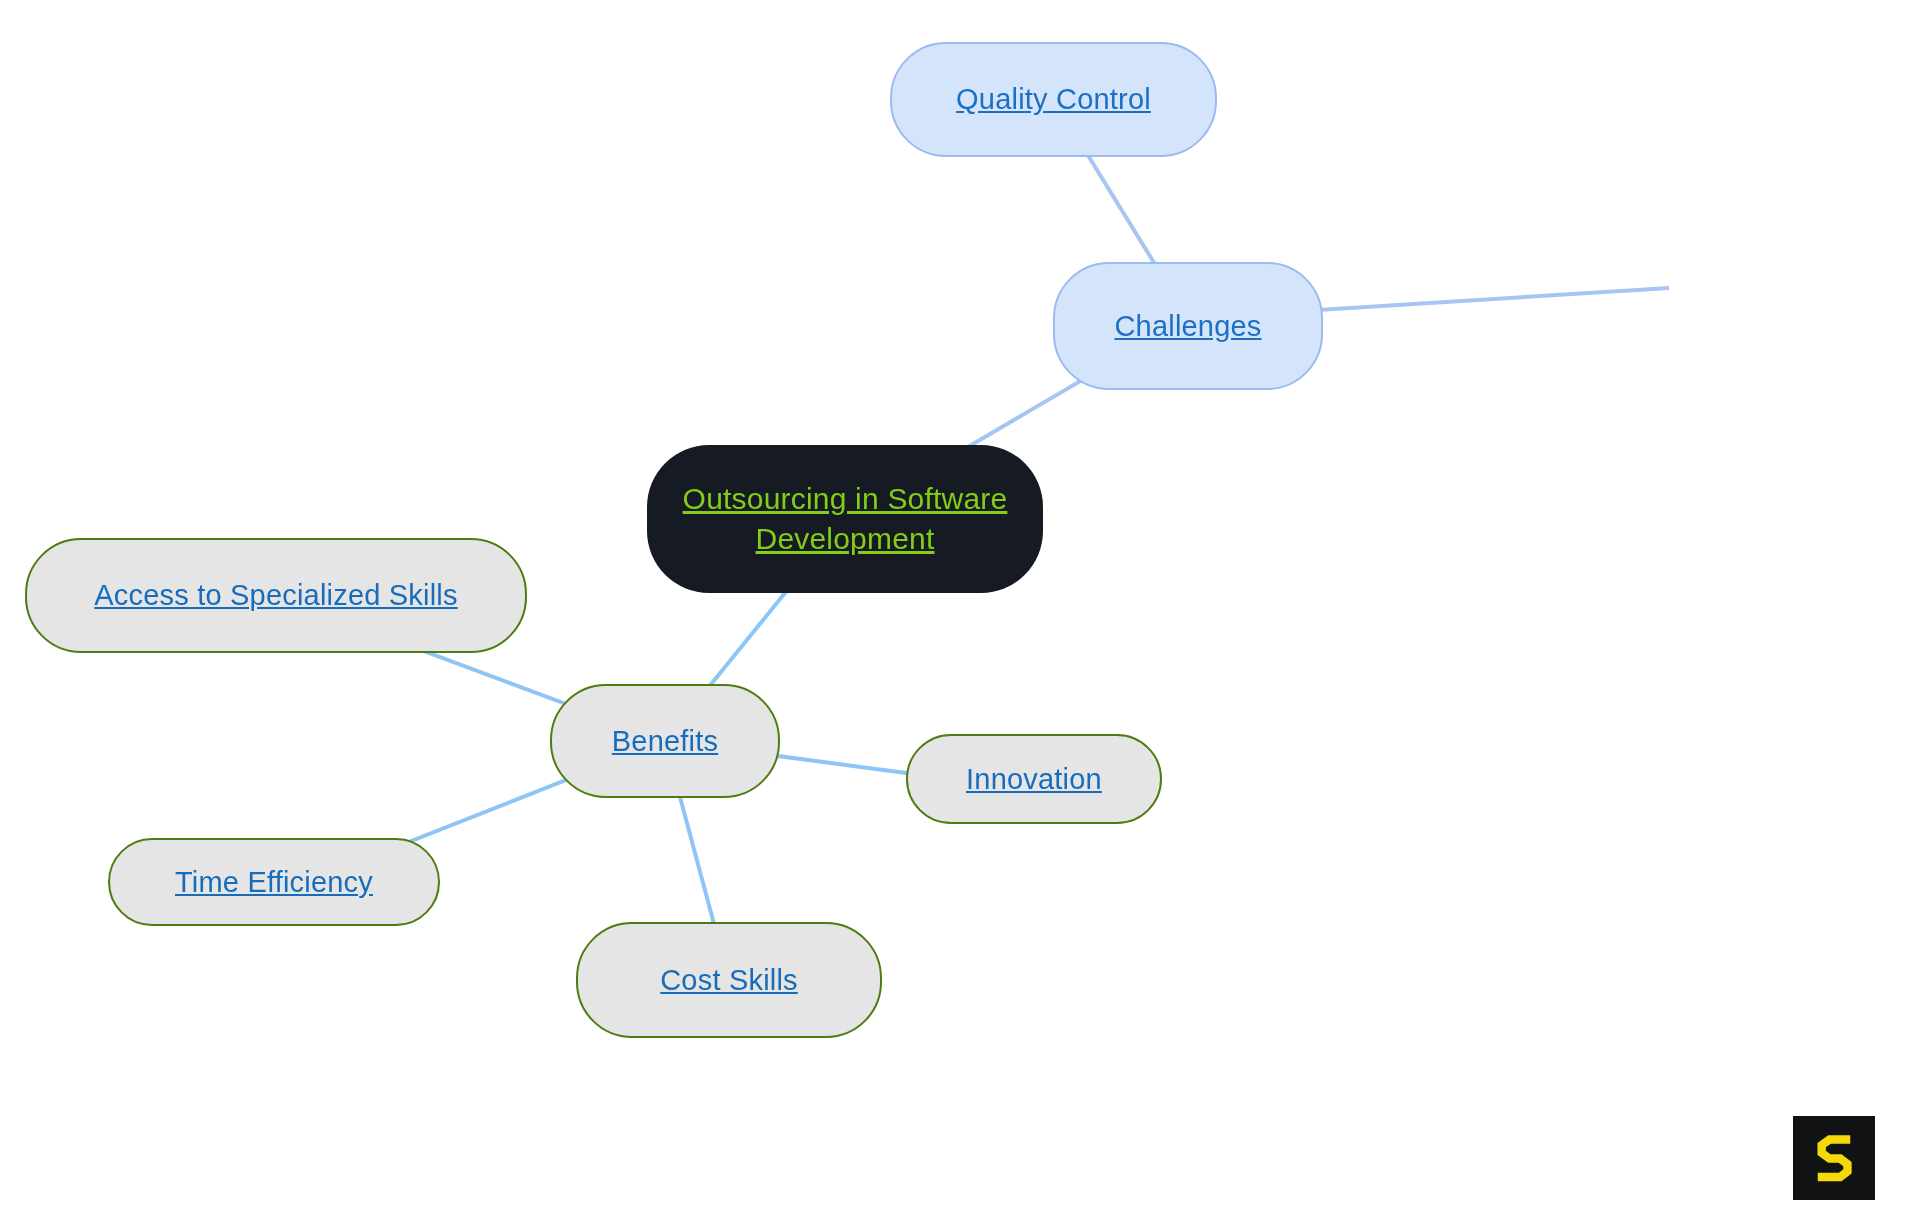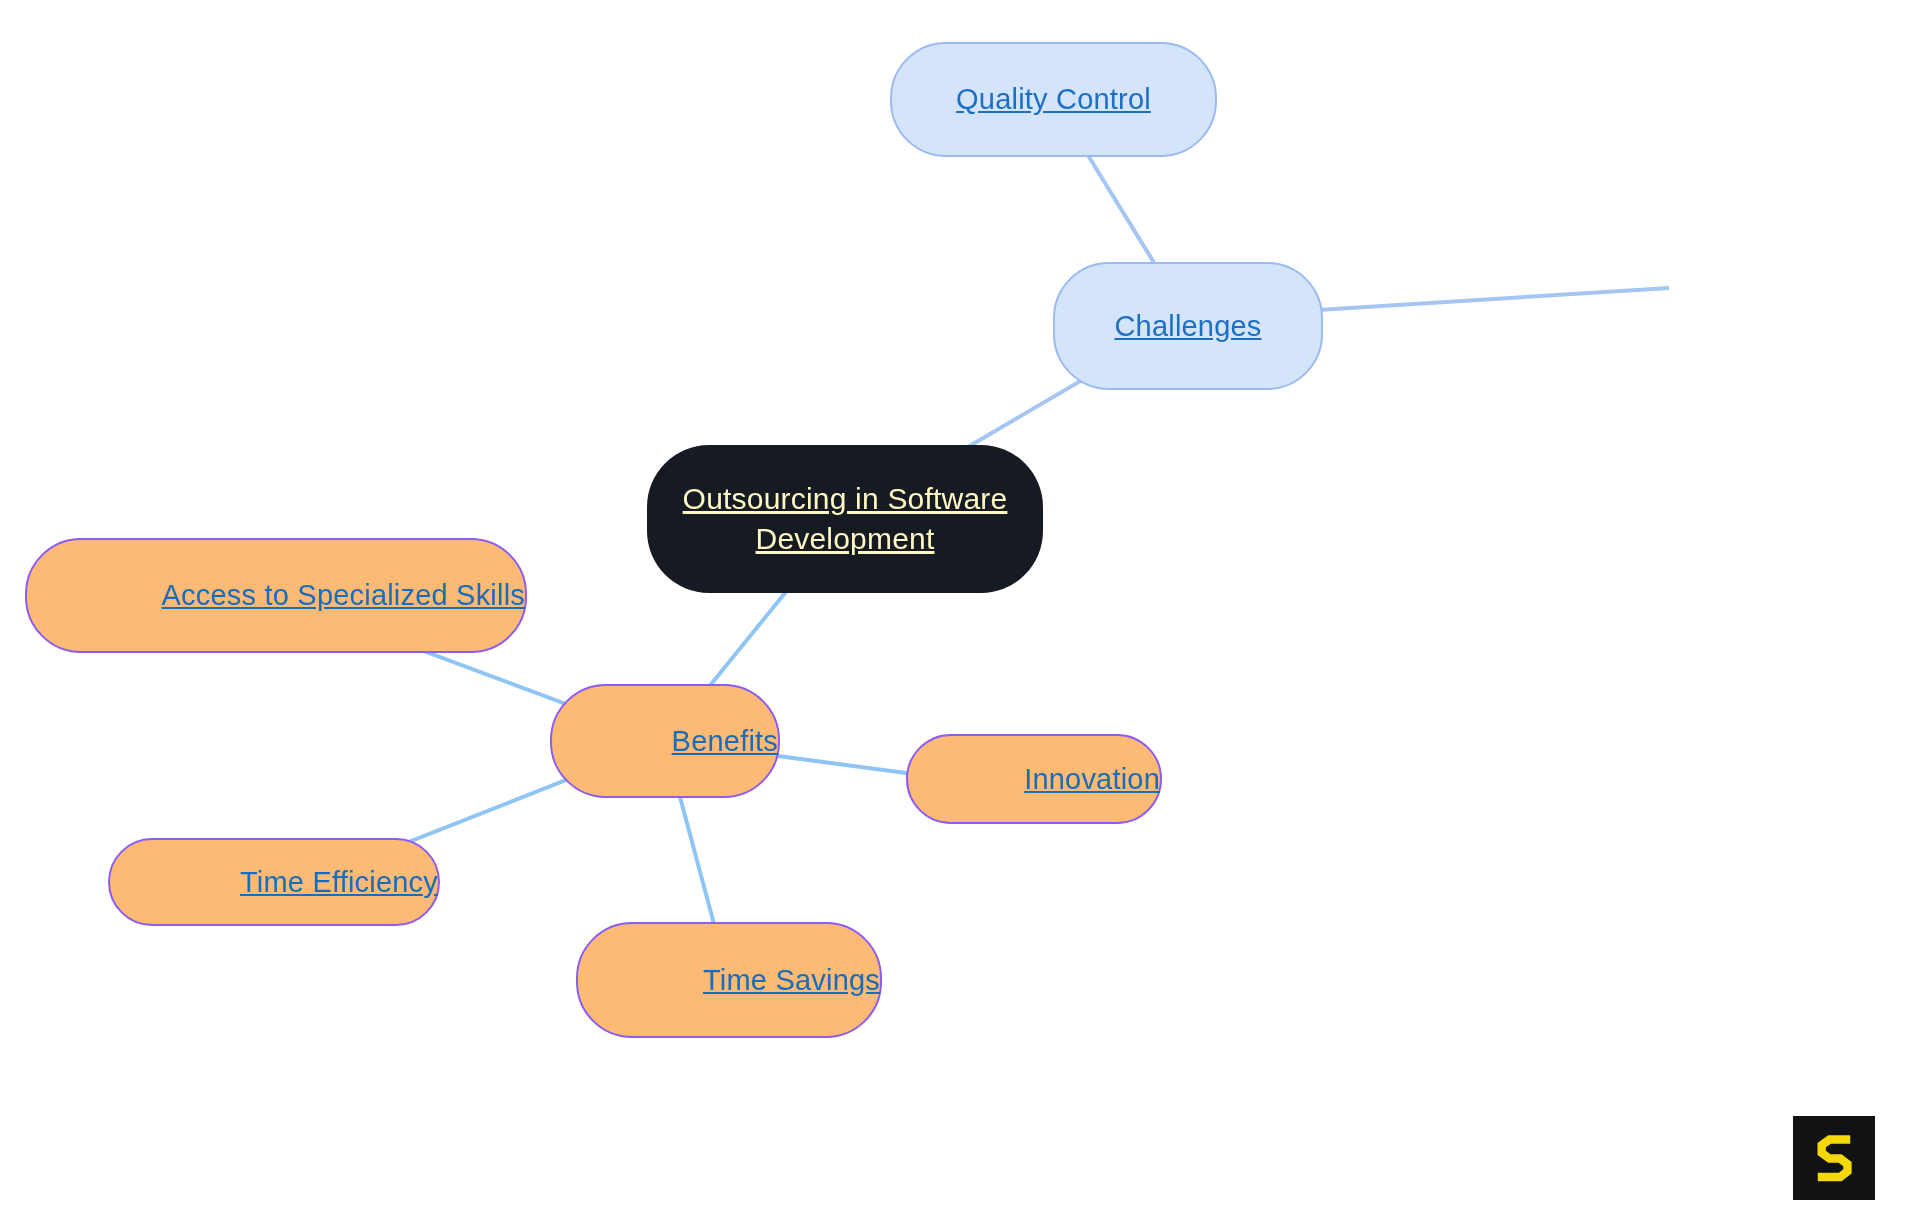--- a/index.html
+++ b/index.html
@@ -28,28 +28,27 @@
     letter-spacing: 0.2px;
     cursor: pointer;
     text-decoration: underline;
   }
   .branch-challenges {
     background: #d3e4fb;
     border: 2px solid #9cbaf0;
     color: #1d6fc4;
   }
   .branch-benefits {
-    background: #fdba74;
-    border: 2px solid #8b5cf6;
+    background: #e5e5e5;
+    border: 2px solid #4d7c0f;
     color: #176cbc;
-    justify-content: flex-end;
   }
   .root-node {
     background: #161a23;
-    color: #fef9c3;
+    color: #84cc16;
     border-radius: 62px;
     font-size: 30px;
     line-height: 1.35;
     padding: 0 22px;
   }
   
   #node-central        { left: 647px;  top: 445px; width: 396px; height: 148px; }
   #node-challenges     { left: 1053px; top: 262px; width: 270px; height: 128px; }
   #node-quality        { left: 890px;  top: 42px;  width: 327px; height: 115px; }
   #node-communication  { left: 1443px; top: 231px; width: 452px; height: 115px; }
@@ -105,21 +104,21 @@
 
   <div class="bubble branch-benefits" id="node-access">
     <span>Access to Specialized Skills</span>
   </div>
 
   <div class="bubble branch-benefits" id="node-time">
     <span>Time Efficiency</span>
   </div>
 
   <div class="bubble branch-benefits" id="node-cost">
-    <span>Time Savings</span>
+    <span>Cost Skills</span>
   </div>
 
   <div class="bubble branch-benefits" id="node-innovation">
     <span>Innovation</span>
   </div>
 
   <div class="watermark">
     <svg viewBox="0 0 100 100" width="56" height="58" aria-hidden="true">
       <path d="M79 17 H42 L28 27 v14 l14 10 h19 l13 10 v13 l-13 10 H21" fill="none" stroke-width="15" stroke-linejoin="miter" stroke-linecap="butt" stroke="#f4d90a"></path>
     </svg>

